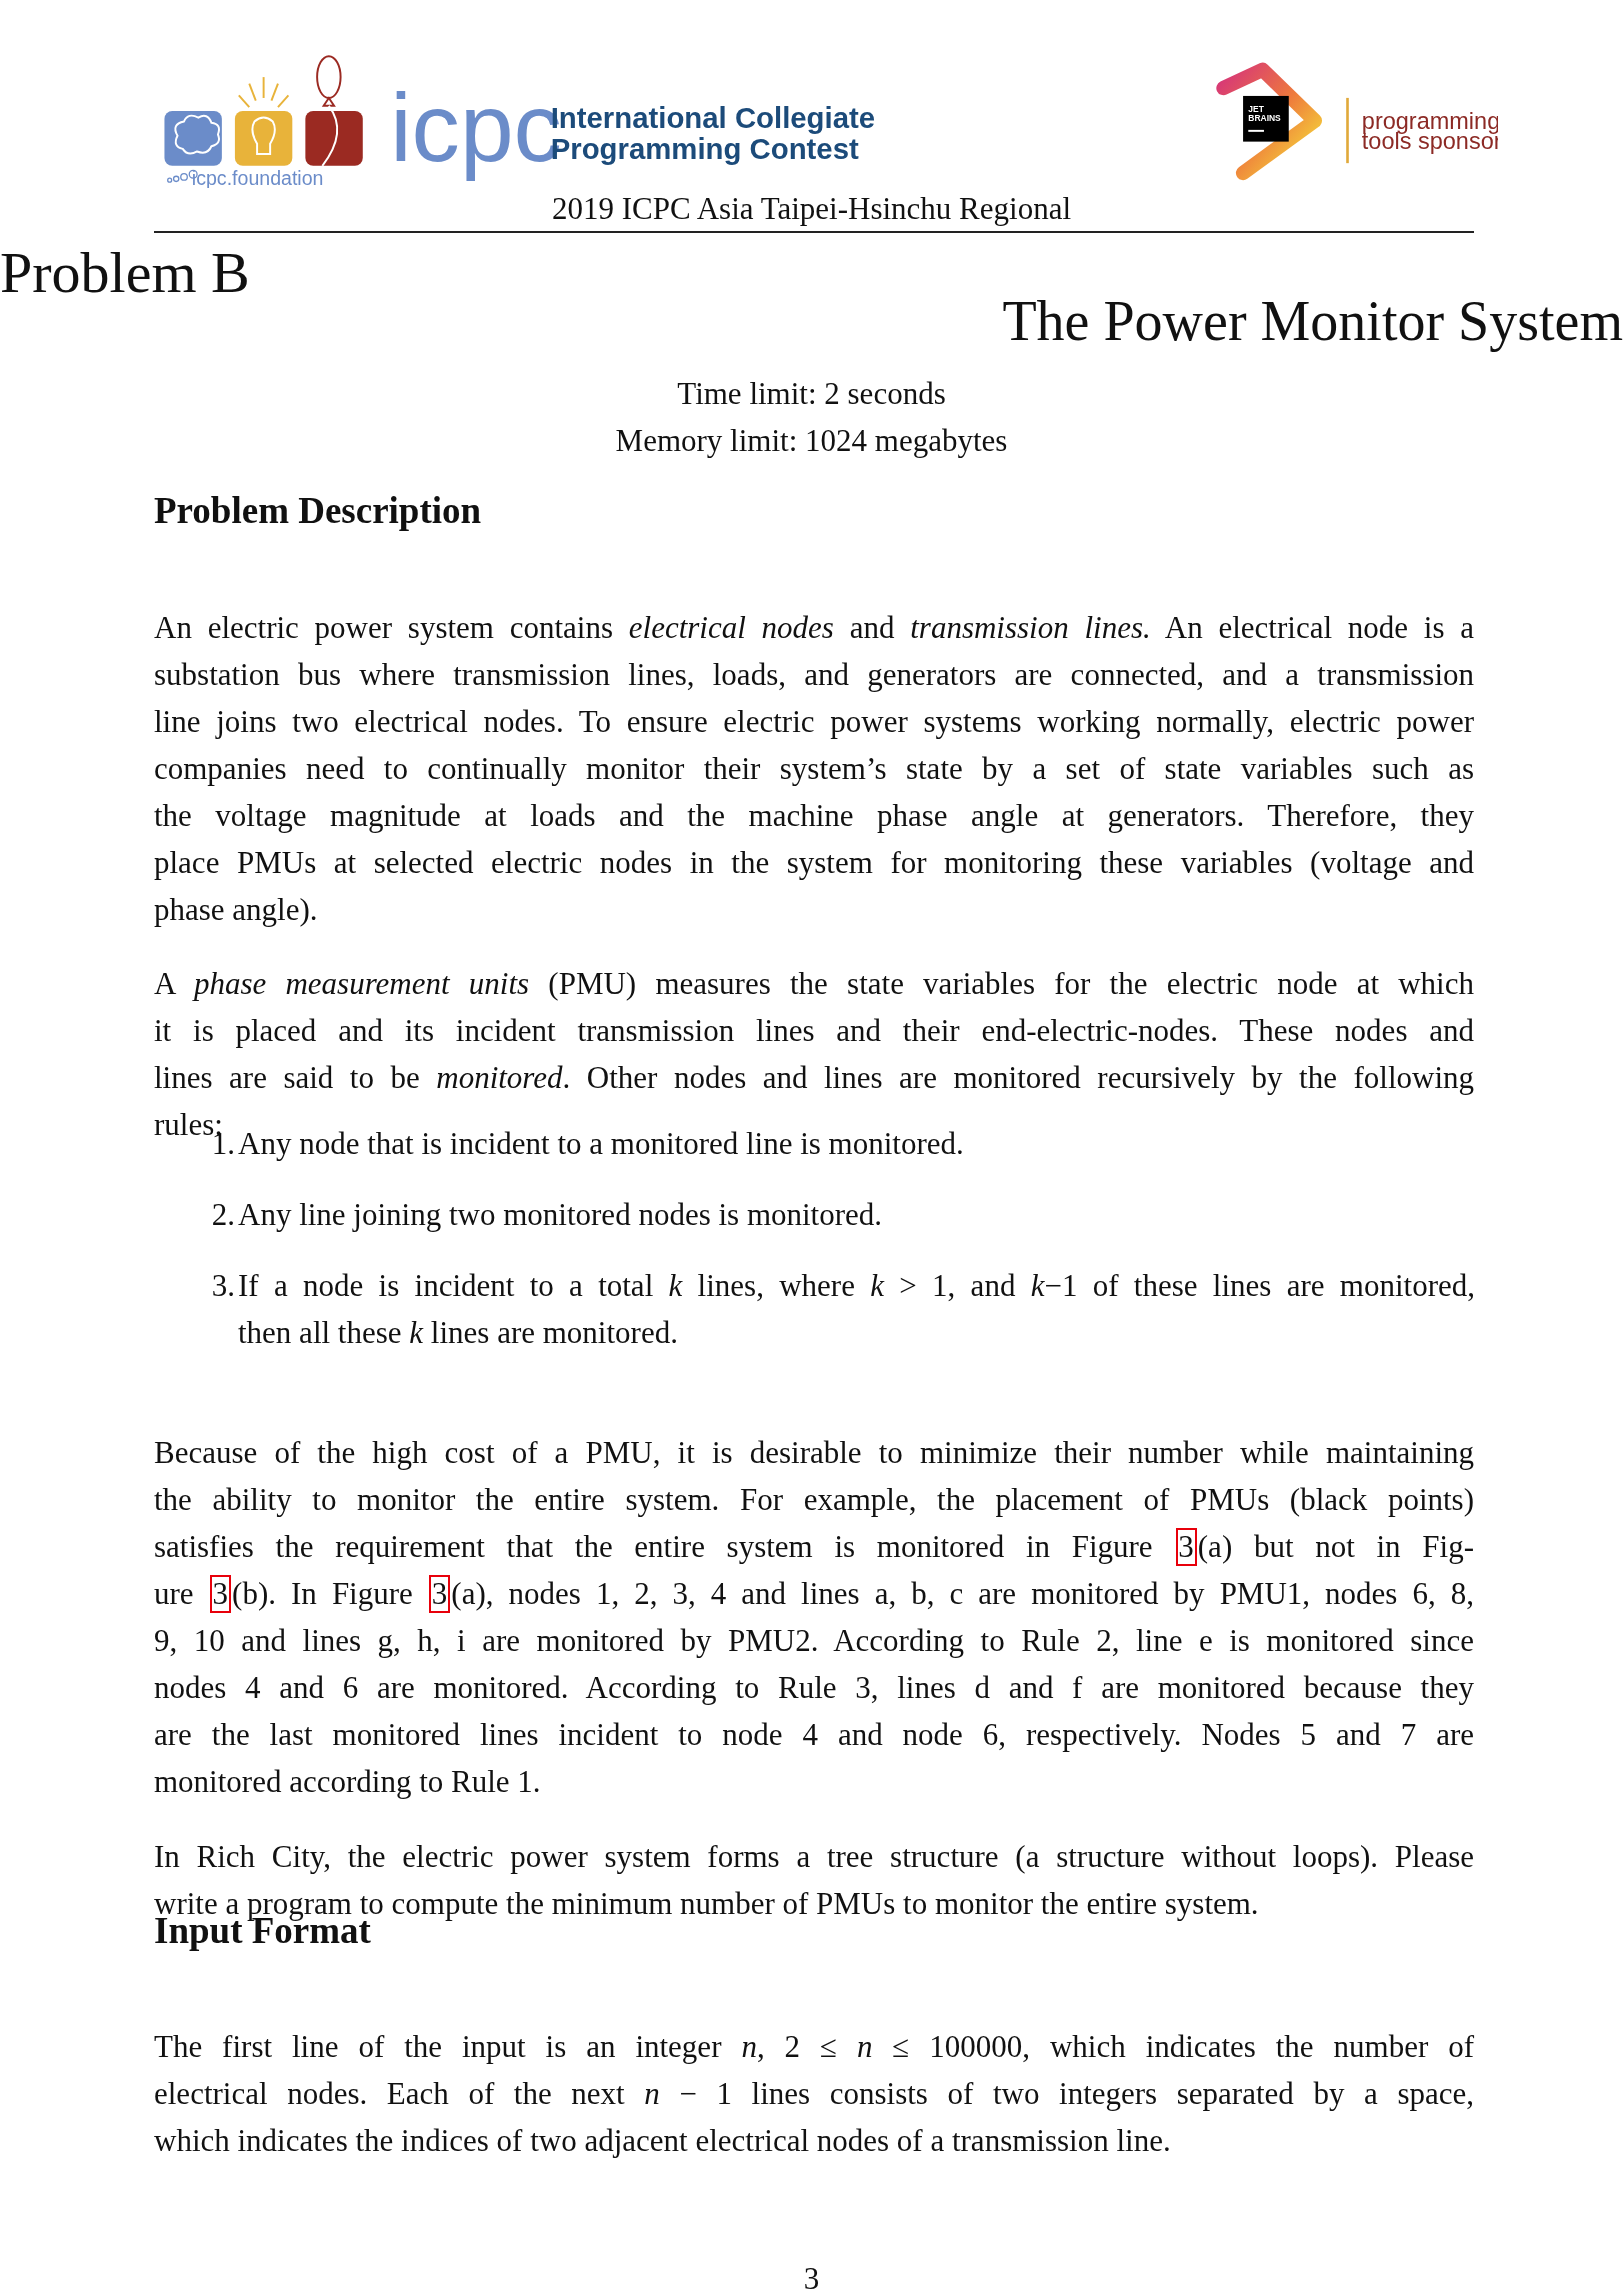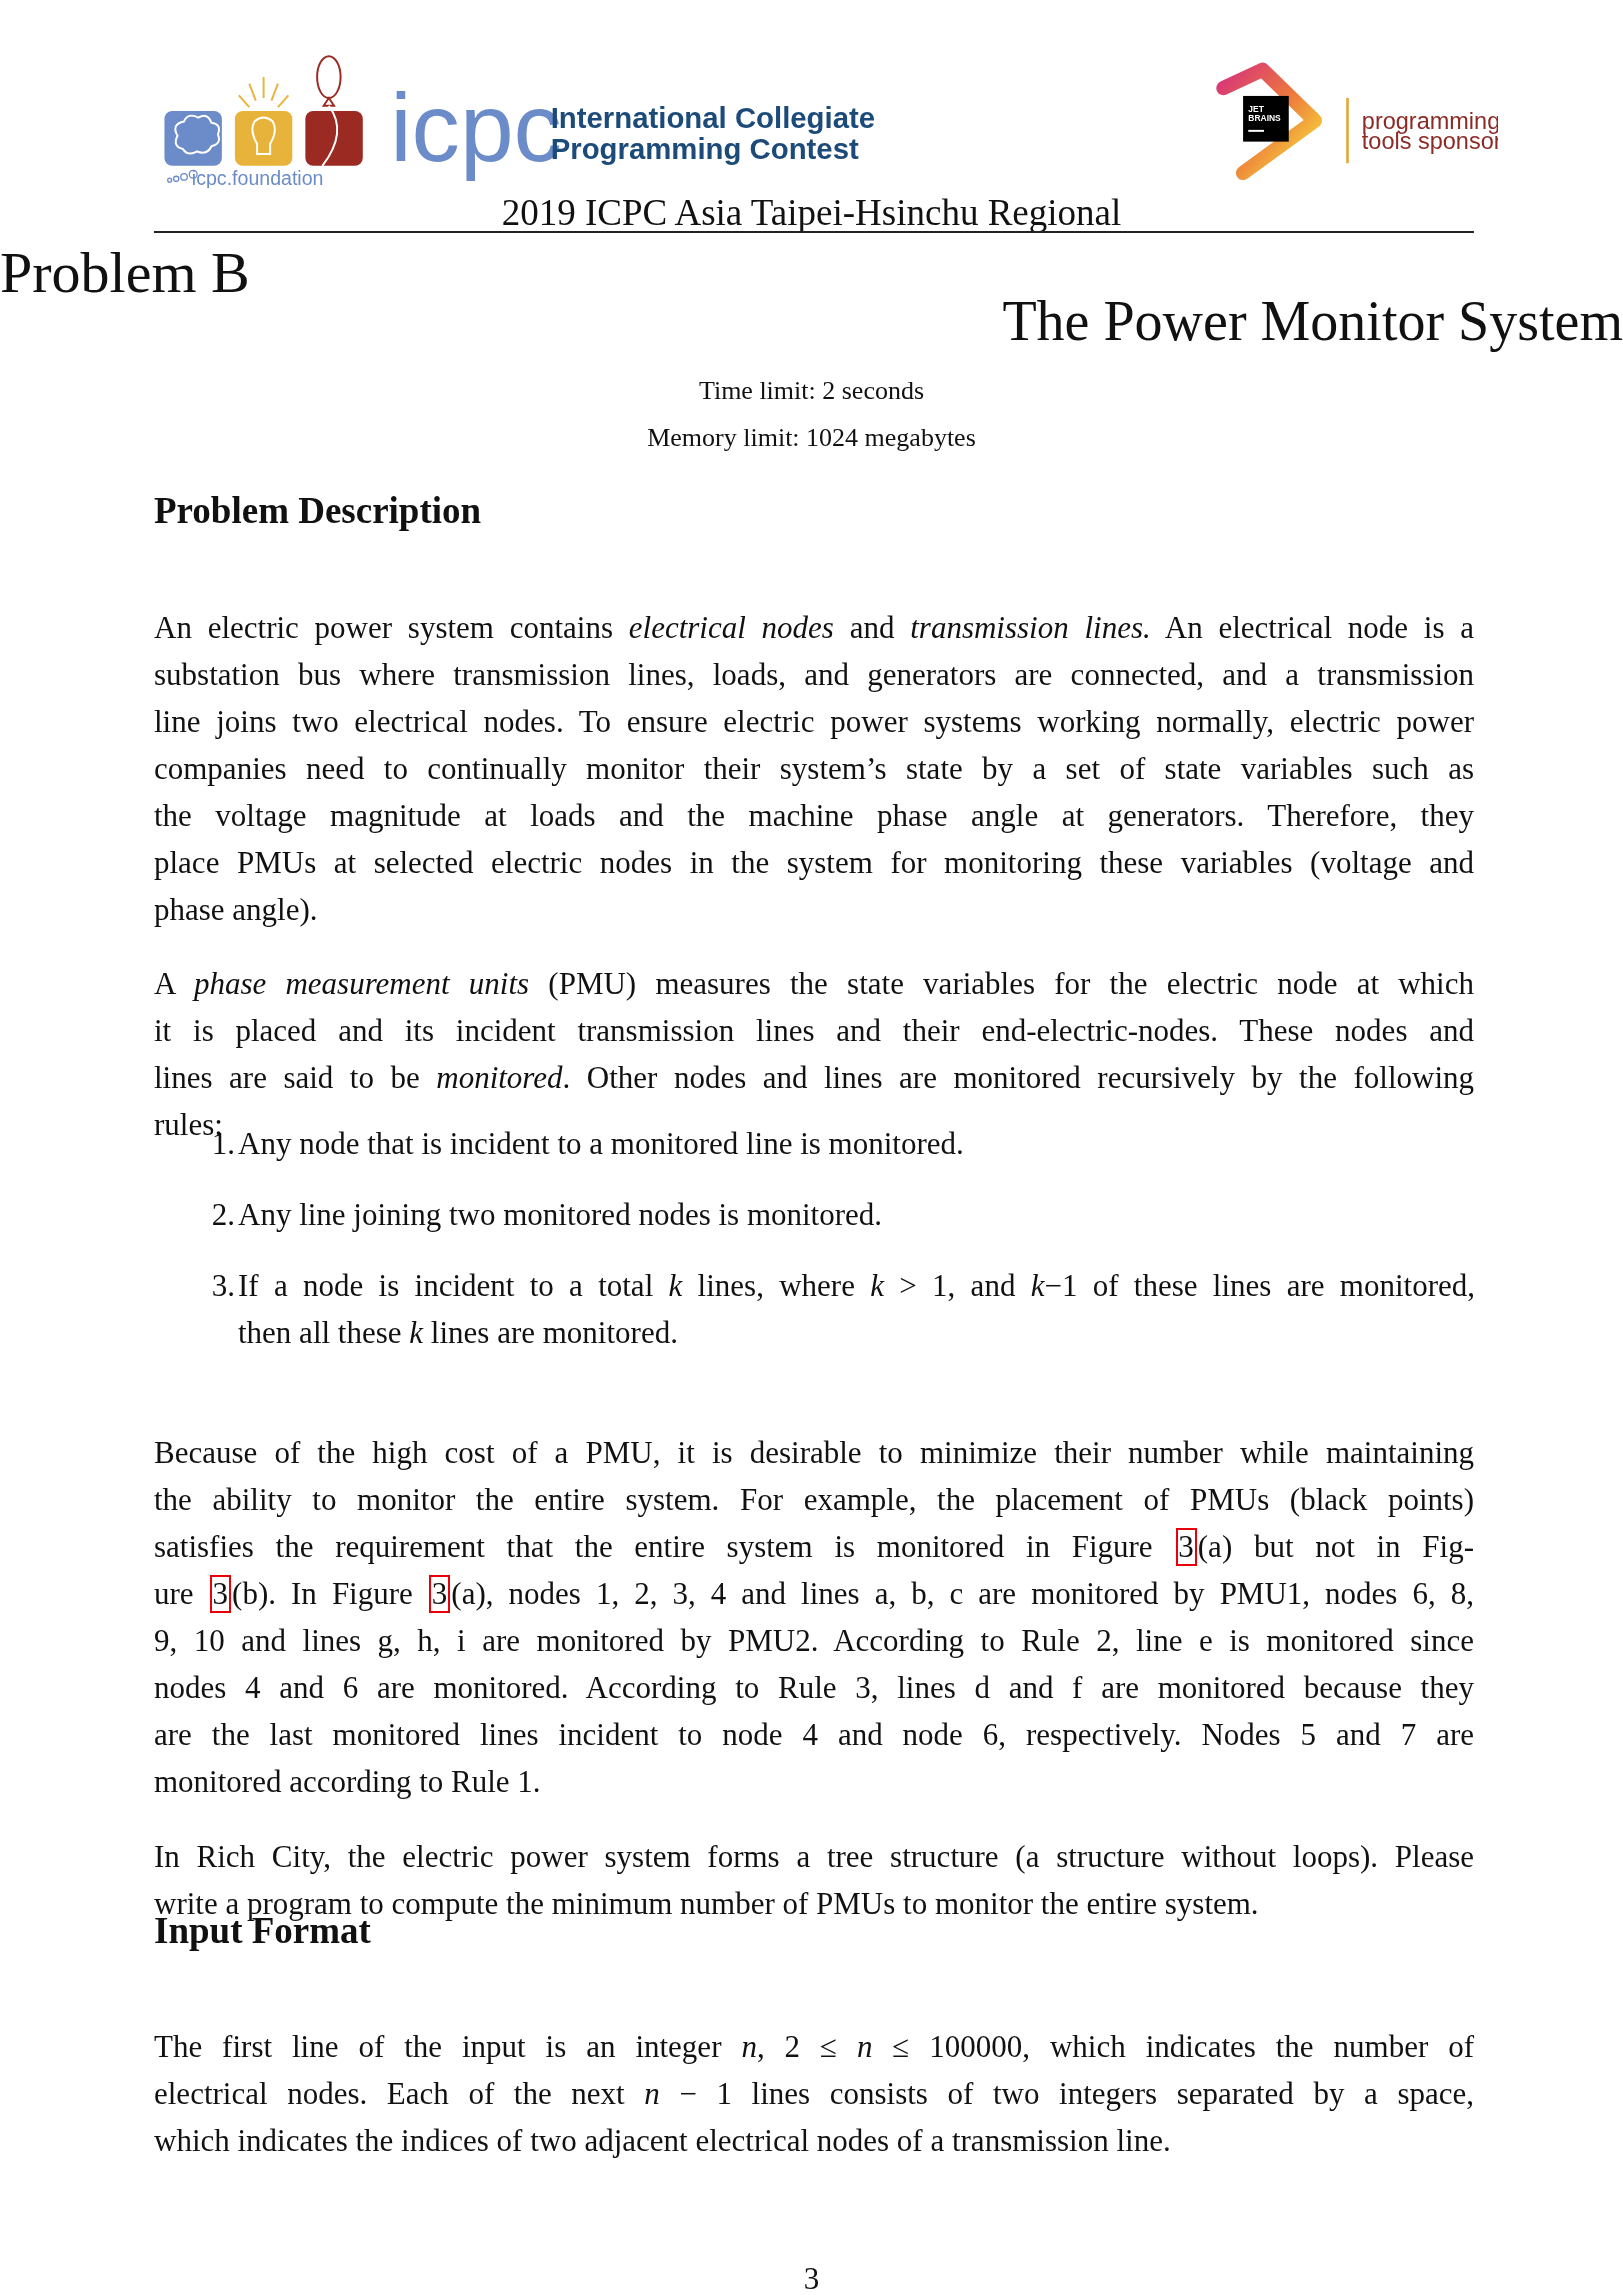--- a/index.html
+++ b/index.html
@@ -5,26 +5,26 @@
   html, body { margin: 0; padding: 0; background: #ffffff; }
   body { width: 1623px; height: 2295px; position: relative; overflow: hidden;
          font-family: "DejaVu Serif", "Liberation Serif", serif; color: #111; }
   .abs { position: absolute; }
   .serif { font-family: "Liberation Serif", "DejaVu Serif", serif; }
 
   
   #icpc-logo { left: 157px; top: 51px; width: 726px; height: 137px; }
   #jb-logo { left: 1197px; top: 62px; width: 301px; height: 124px; }
 
-  .hdr-sub { left: 0; width: 1623px; top: 191px; text-align: center; font-size: 37px; }
+  .hdr-sub { left: 0; width: 1623px; top: 191px; text-align: center; font-size: 31px; }
   .hdr-rule { left: 154px; width: 1320px; top: 231px; height: 2px; background: #222; }
 
   .prob-letter { left: 0; width: 1623px; top: 239px; font-size: 58px; }
   .prob-title { left: 0; width: 1623px; top: 289px; text-align: right; font-size: 56px; }
-  .limit { left: 0; width: 1623px; text-align: center; font-size: 26px; }
+  .limit { left: 0; width: 1623px; text-align: center; font-size: 31px; }
 
   .section-h { left: 154px; font-size: 37px; font-weight: bold; }
 
   .para { left: 154px; width: 1320px; font-size: 31px; line-height: 47px; text-align: justify; margin-top: 48px; }
   .para .ln { display: block; text-align: justify; text-align-last: justify; white-space: nowrap; height: 47px; }
   .para .ln.last { text-align-last: left; }
   em { font-style: italic; }
   .figref { display: inline-block; border: 2.6px solid #e8000b; line-height: 34px; padding: 0 0.7px; margin: 0 1.3px; }
 
   .rule-item { left: 196px; width: 1279px; font-size: 31px; line-height: 47px; }

